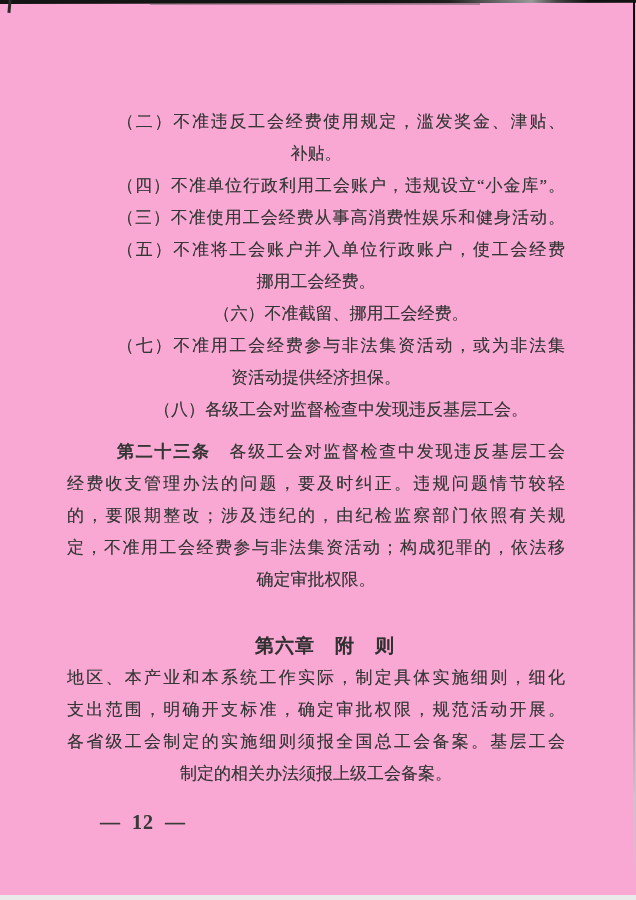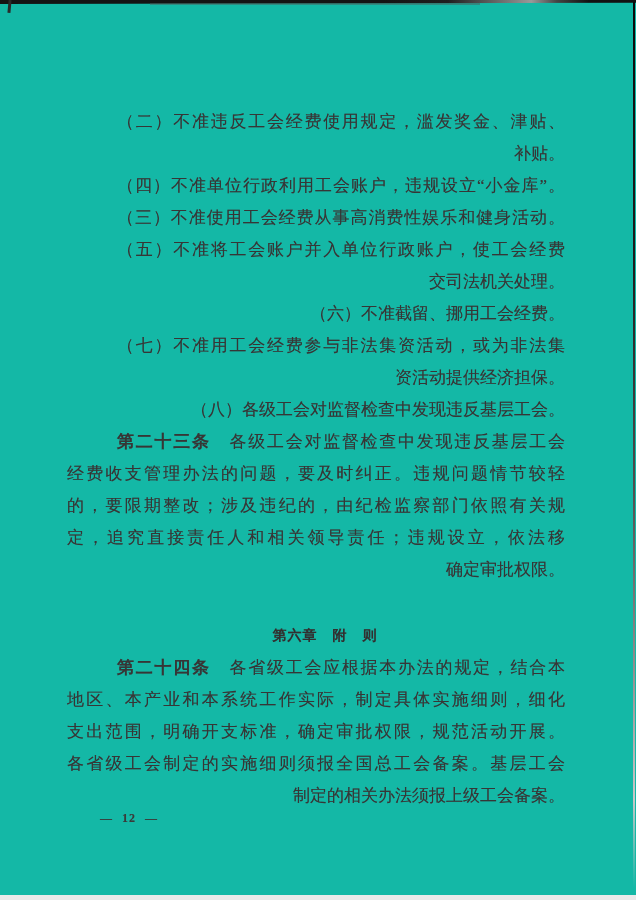--- a/index.html
+++ b/index.html
@@ -3,21 +3,21 @@
 <meta charset="utf-8">
 <style>
   html, body { margin:0; padding:0; }
   body {
     width:636px; height:900px; overflow:hidden; position:relative;
     background:#ffffff;
     font-family:"Liberation Serif", serif;
   }
   .page {
     position:absolute; left:0; top:0; width:636px; height:900px;
-    background:#14b8a6;
+    background:#f9a8d4;
   }
   
   .edge-top {
     position:absolute; top:0; left:0; width:640px; height:4px;
     background:linear-gradient(90deg,#141414 0%,#141414 60%,#1f1f1f 70%,#999 83%,#444 87%,#121212 92%,#121212 100%);
     transform:rotate(-0.12deg); transform-origin:left top;
   }
   .edge-top-shadow {
     position:absolute; top:3px; left:150px; width:330px; height:2px;
     background:#555; opacity:.45;
@@ -35,32 +35,32 @@
     background:#eaeaea;
   }
   
   .content {
     position:absolute; top:106px; left:67px; width:498px;
     color:#363636; font-size:17px; line-height:32px;
     text-shadow:0 0 0.6px rgba(70,70,70,.55);
   }
   .tl { height:32px; white-space:nowrap; }
   .fill { text-align:justify; text-align-last:justify; }
-  .end  { text-align:right; }
+  .end  { text-align:center; }
   .ind  { padding-left:50px; }
   .lead { font-weight:bold; }
-  .a23  { margin-top:0; }
+  .a23  { margin-top:10px; }
   .chapter {
     margin:34px 0 0 0; height:32px; line-height:32px;
-    font-size:14px; font-weight:bold; text-align:center;
+    font-size:19px; font-weight:bold; text-align:center;
     padding-left:18px; letter-spacing:1px; color:#303030;
   }
   .footer {
     position:absolute; top:811px; left:100px;
-    font-size:12px; font-weight:bold; color:#3a3a3a;
+    font-size:20px; font-weight:bold; color:#3a3a3a;
     letter-spacing:1px; word-spacing:5px;
     text-shadow:0 0 0.5px rgba(70,70,70,.5);
   }
 </style>
 </head>
 <body>
 
 <div class="page">
 
   <div class="edge-top"></div>
@@ -69,35 +69,34 @@
   <div class="edge-right"></div>
   <div class="edge-bottom"></div>
 
   <div class="content">
 
     <div class="tl fill ind">（二）不准违反工会经费使用规定，滥发奖金、津贴、</div>
     <div class="tl end">补贴。</div>
     <div class="tl fill ind">（四）不准单位行政利用工会账户，违规设立“小金库”。</div>
     <div class="tl fill ind">（三）不准使用工会经费从事高消费性娱乐和健身活动。</div>
     <div class="tl fill ind">（五）不准将工会账户并入单位行政账户，使工会经费</div>
-    <div class="tl end">交司法机关处理。</div>
+    <div class="tl end">挪用工会经费。</div>
     <div class="tl end ind">（六）不准截留、挪用工会经费。</div>
     <div class="tl fill ind">（七）不准用工会经费参与非法集资活动，或为非法集</div>
     <div class="tl end">资活动提供经济担保。</div>
     <div class="tl end ind">（八）各级工会对监督检查中发现违反基层工会。</div>
 
     <div class="tl fill ind a23"><span class="lead">第二十三条</span><span>　各级工会对监督检查中发现违反基层工会</span></div>
     <div class="tl fill">经费收支管理办法的问题，要及时纠正。违规问题情节较轻</div>
     <div class="tl fill">的，要限期整改；涉及违纪的，由纪检监察部门依照有关规</div>
-    <div class="tl fill">定，追究直接责任人和相关领导责任；违规设立，依法移</div>
+    <div class="tl fill">定，不准用工会经费参与非法集资活动；构成犯罪的，依法移</div>
     <div class="tl end">确定审批权限。</div>
 
     <div class="chapter">第六章　附　则</div>
 
-    <div class="tl fill ind"><span class="lead">第二十四条</span><span>　各省级工会应根据本办法的规定，结合本</span></div>
     <div class="tl fill">地区、本产业和本系统工作实际，制定具体实施细则，细化</div>
     <div class="tl fill">支出范围，明确开支标准，确定审批权限，规范活动开展。</div>
     <div class="tl fill">各省级工会制定的实施细则须报全国总工会备案。基层工会</div>
     <div class="tl end">制定的相关办法须报上级工会备案。</div>
 
   </div>
 
   <div class="footer">— 12 —</div>
 
 </div>

